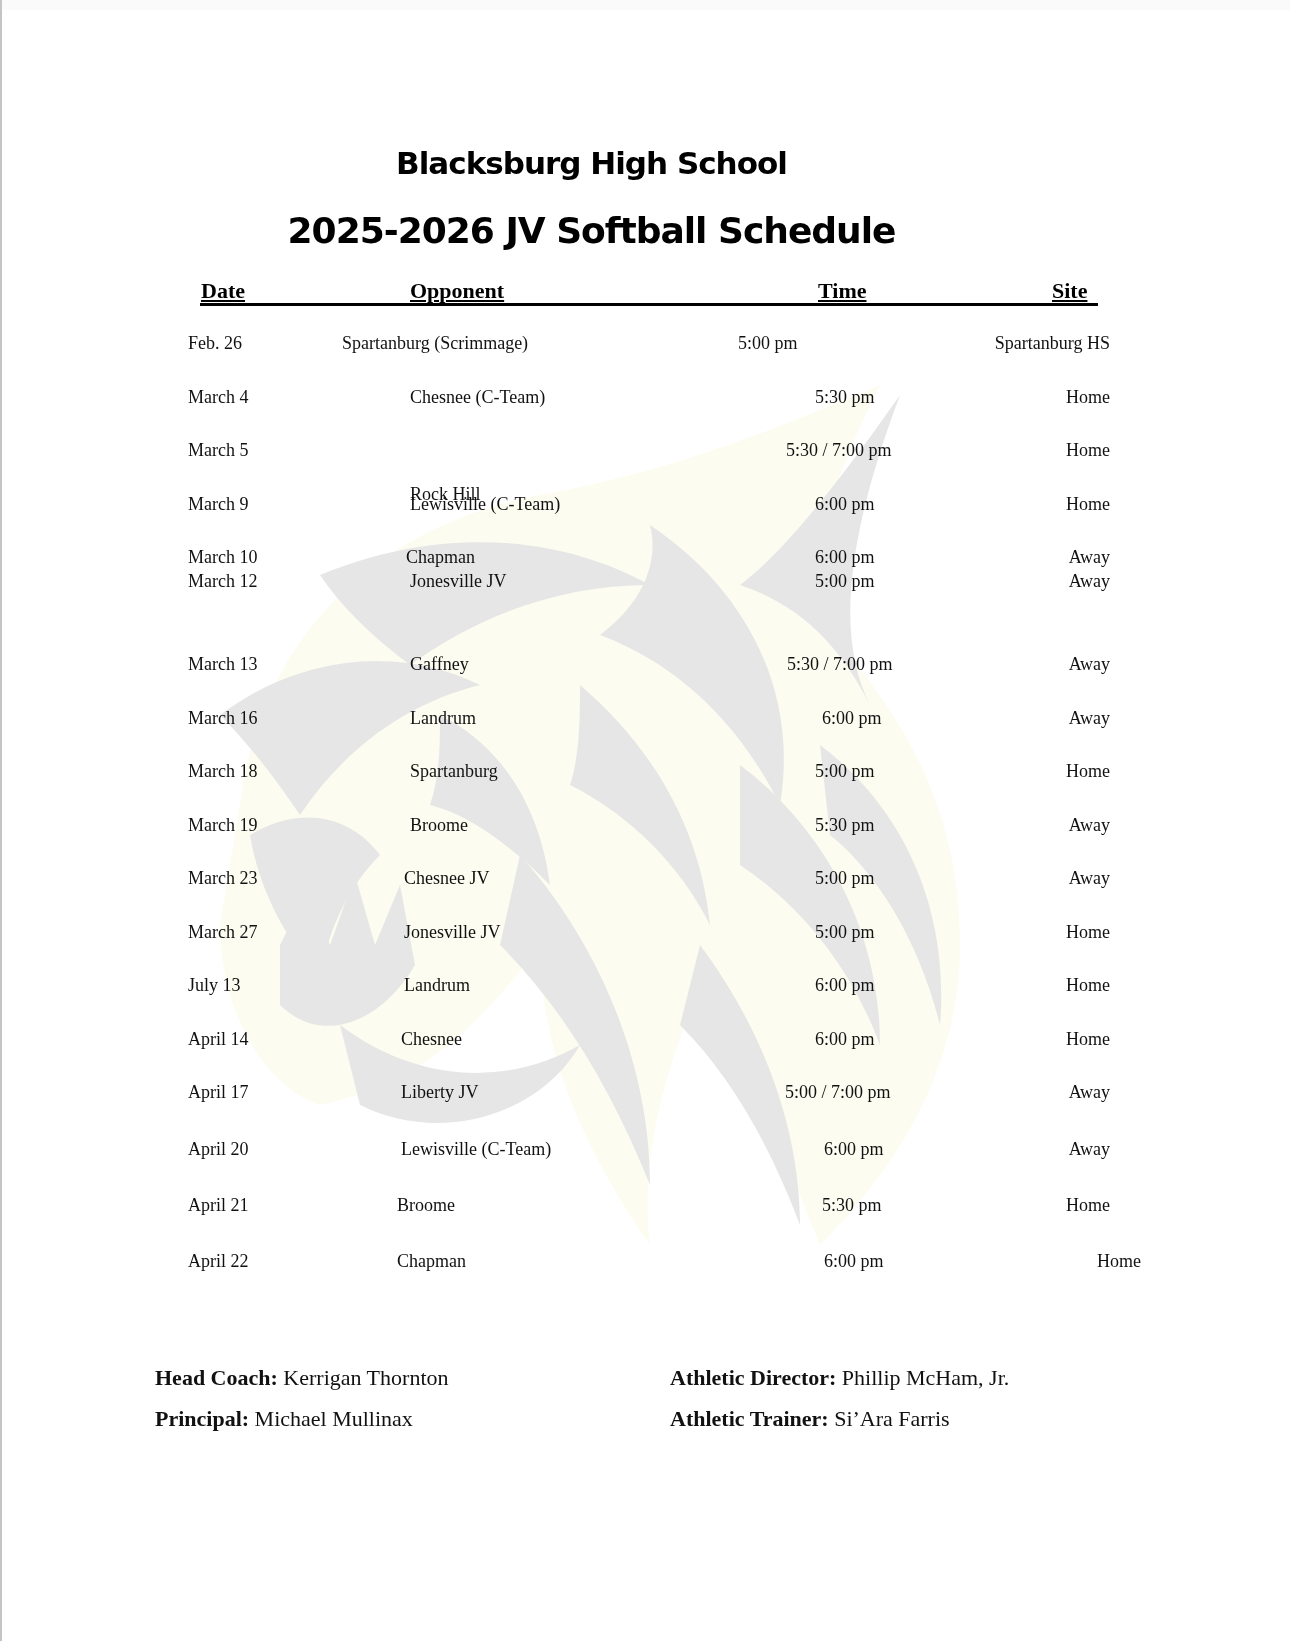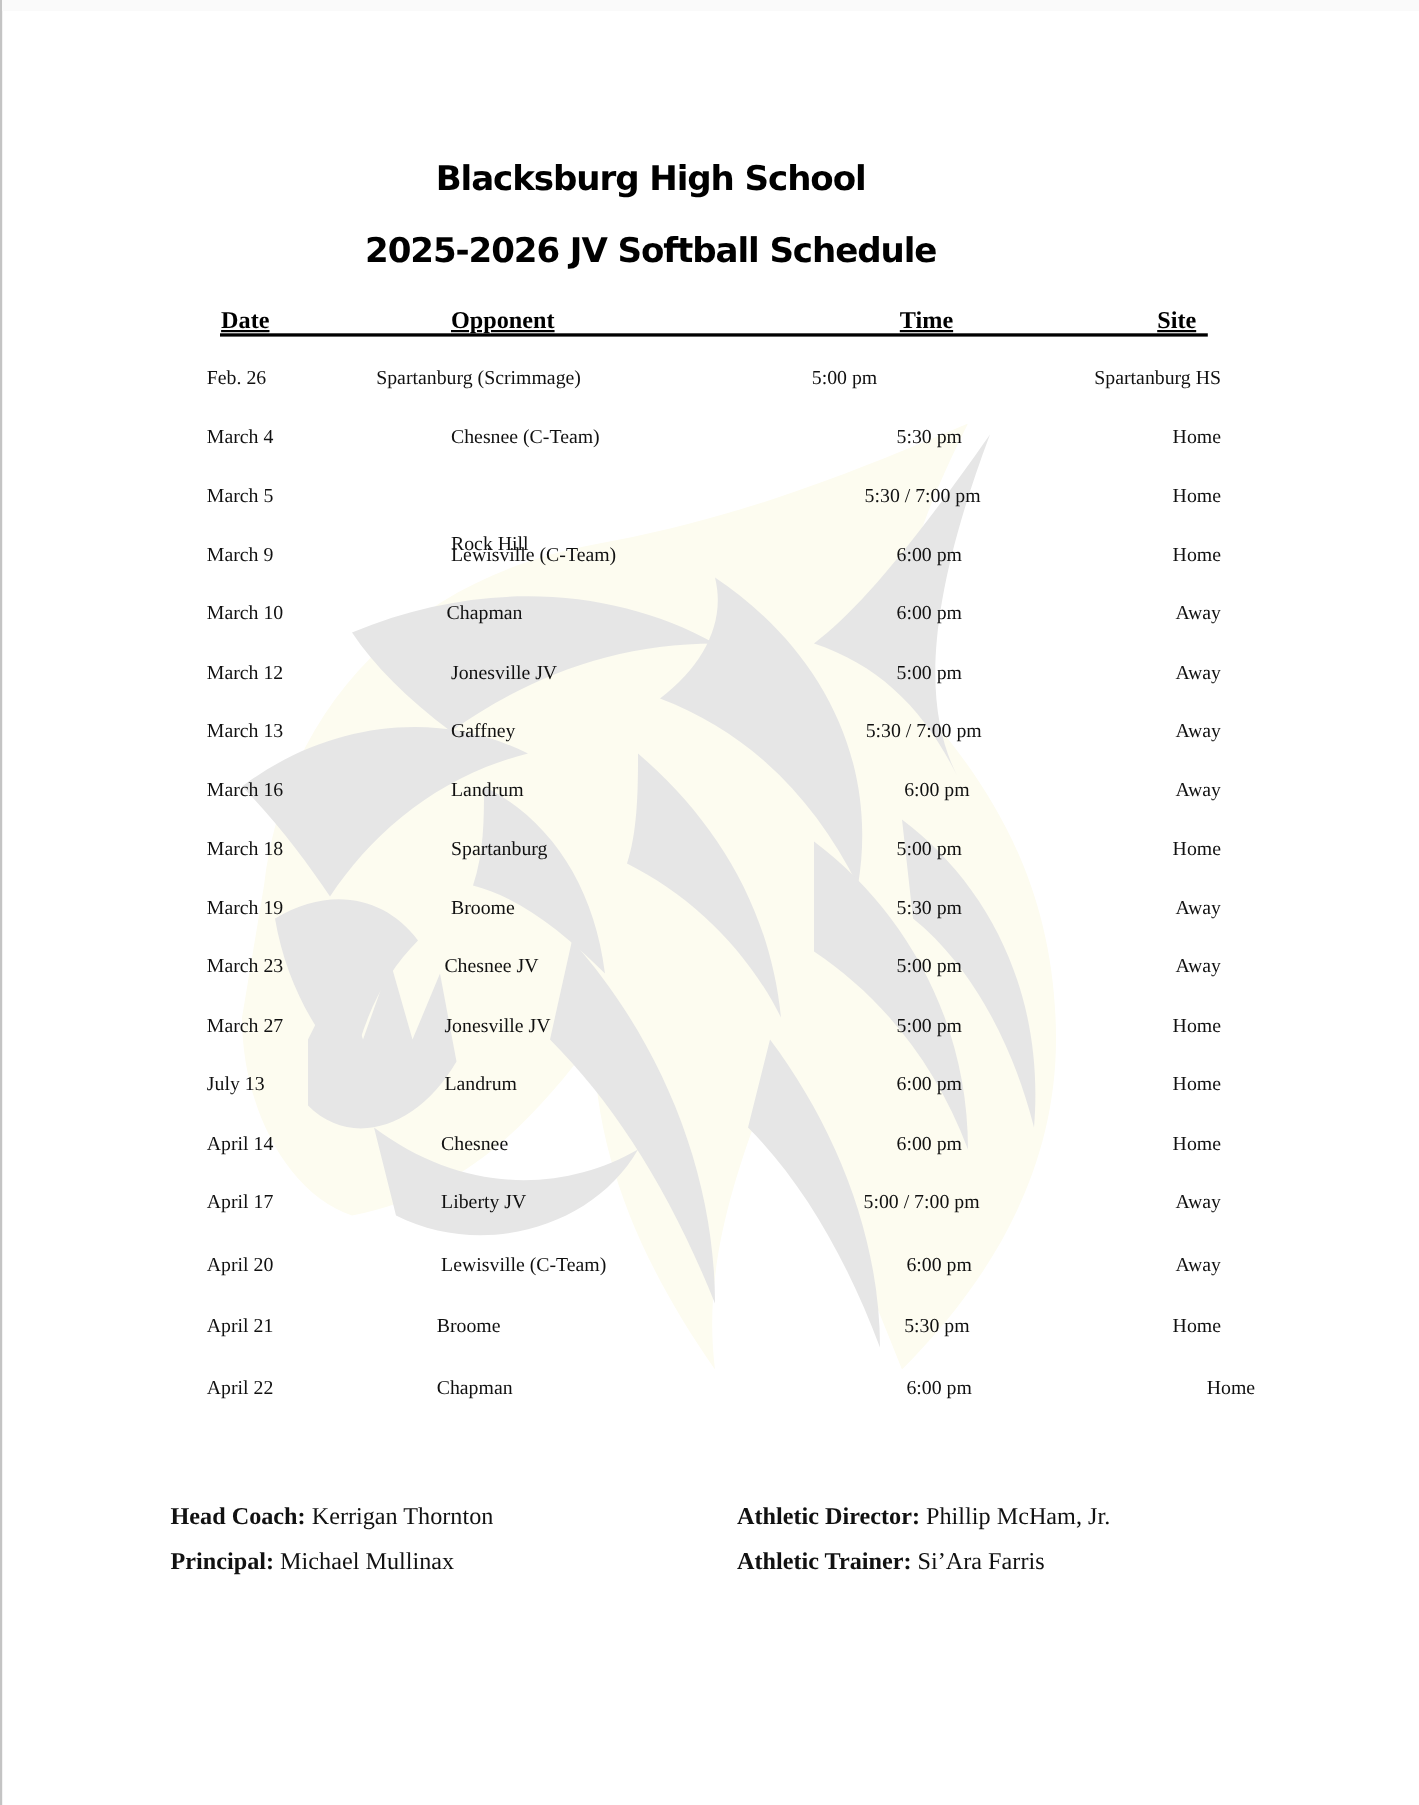--- a/index.html
+++ b/index.html
@@ -9,21 +9,21 @@
   }
   .left-edge { position: absolute; left: 0; top: 0; width: 2px; height: 1641px; background: #c4c4c4; }
   .top-strip { position: absolute; left: 2px; top: 0; right: 0; height: 10px; background: #fafafa; }
   .watermark { position: absolute; left: 180px; top: 385px; width: 820px; height: 860px; pointer-events: none; }
   .title {
     position: absolute; left: 0; width: 1183px; text-align: center;
     font-family: "DejaVu Sans", "Liberation Sans", sans-serif; font-weight: bold;
     letter-spacing: -1px; color: #000;
   }
   .title-1 { top: 145px; font-size: 31px; }
-  .title-2 { top: 210px; font-size: 31px; }
+  .title-2 { top: 210px; font-size: 36px; }
   .header-row { position: absolute; top: 278px; left: 0; width: 1042px; height: 28px; }
   .hcell { position: absolute; font-weight: bold; font-size: 22px; text-decoration: underline; color: #000; }
   .header-rule { position: absolute; left: 200px; top: 303px; width: 898px; height: 3px; background: #000; }
   .row { position: absolute; left: 0; width: 1290px; height: 30px; font-size: 18px; }
   .cell { position: absolute; white-space: nowrap; }
   .c-date { left: 188px; }
   .c-site { right: 180px; text-align: center; }
   .staff { position: absolute; font-size: 22px; white-space: nowrap; }
   .staff b { font-weight: bold; }
 </style>
@@ -84,21 +84,21 @@
   <span class="cell" style="left:410px;">Lewisville (C-Team)</span>
   <span class="cell" style="left:815px;">6:00 pm</span>
   <span class="cell c-site">Home</span>
 </div>
 <div class="row" style="top:547px;">
   <span class="cell c-date">March 10</span>
   <span class="cell" style="left:406px;">Chapman</span>
   <span class="cell" style="left:815px;">6:00 pm</span>
   <span class="cell c-site">Away</span>
 </div>
-<div class="row" style="top:601px;">
+<div class="row" style="top:571px;">
   <span class="cell c-date">March 12</span>
   <span class="cell" style="left:410px;">Jonesville JV</span>
   <span class="cell" style="left:815px;">5:00 pm</span>
   <span class="cell c-site">Away</span>
 </div>
 <div class="row" style="top:654px;">
   <span class="cell c-date">March 13</span>
   <span class="cell" style="left:410px;">Gaffney</span>
   <span class="cell" style="left:787px;">5:30 / 7:00 pm</span>
   <span class="cell c-site">Away</span>

